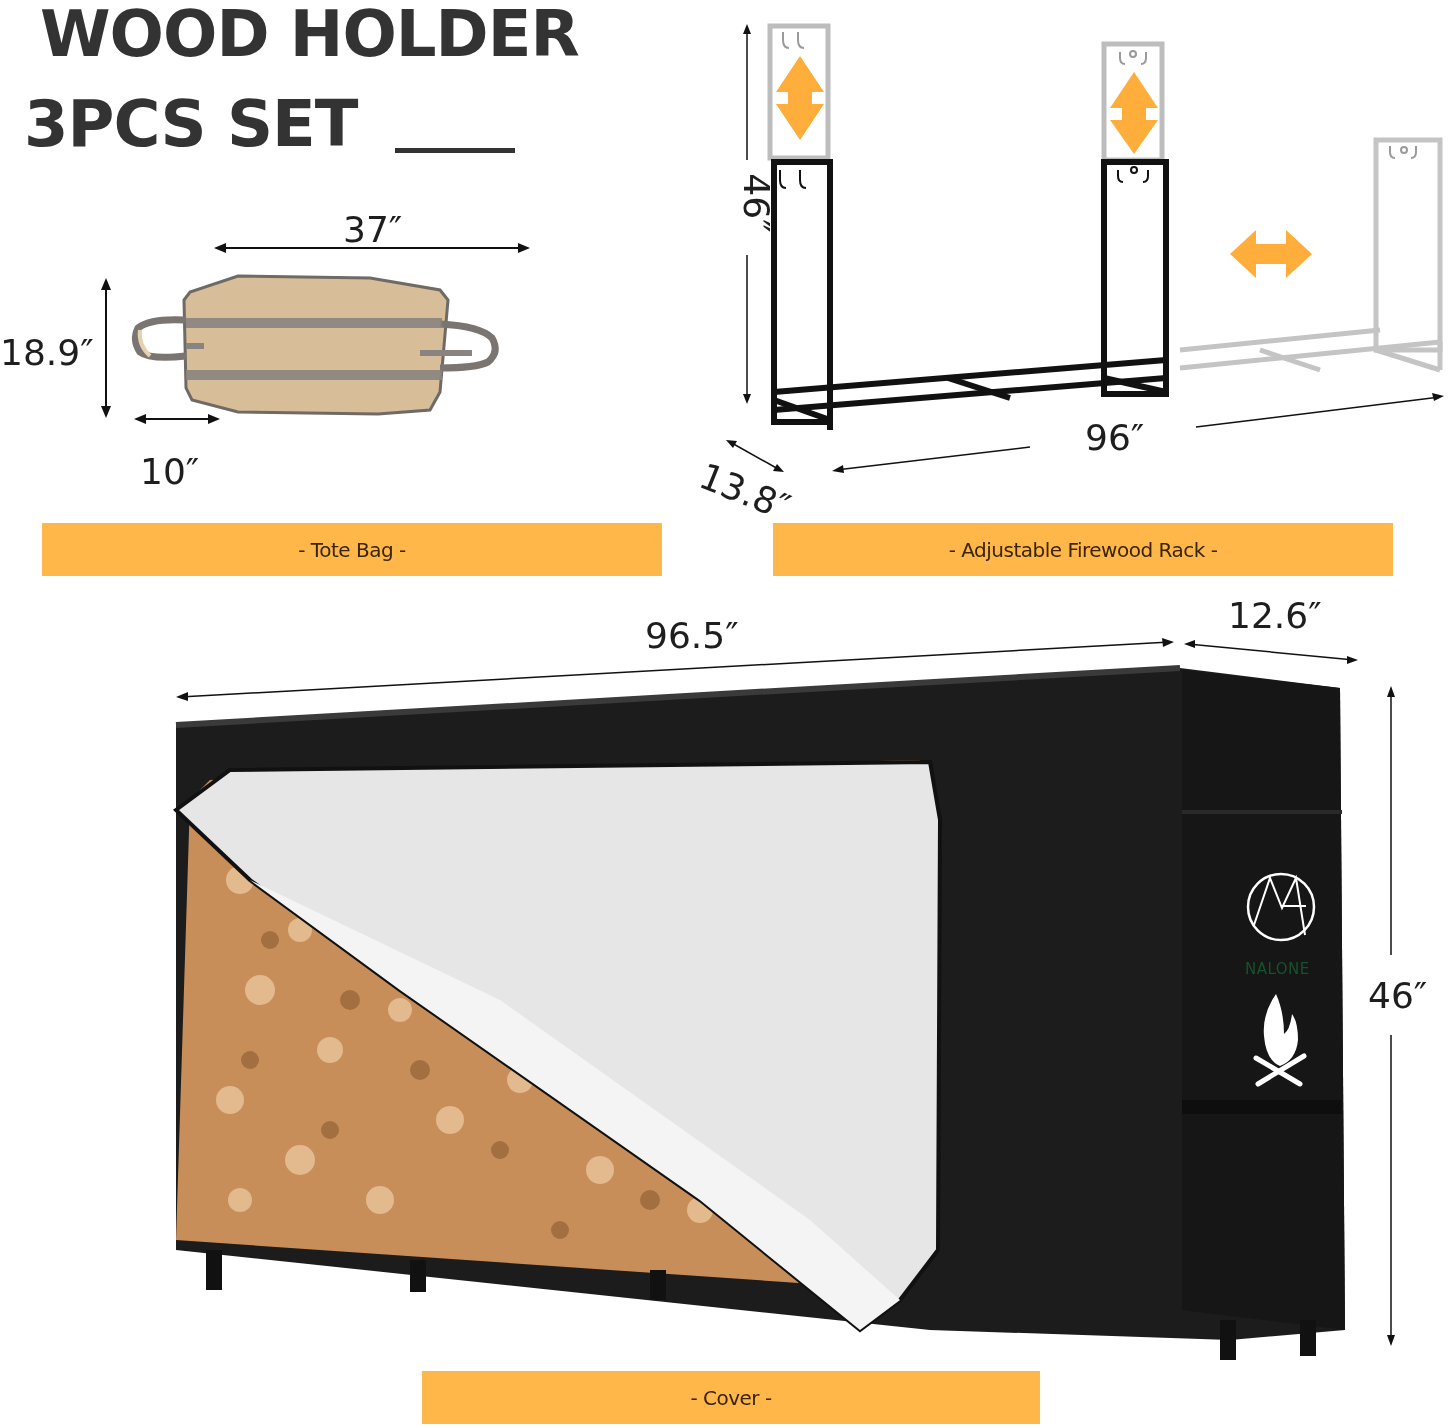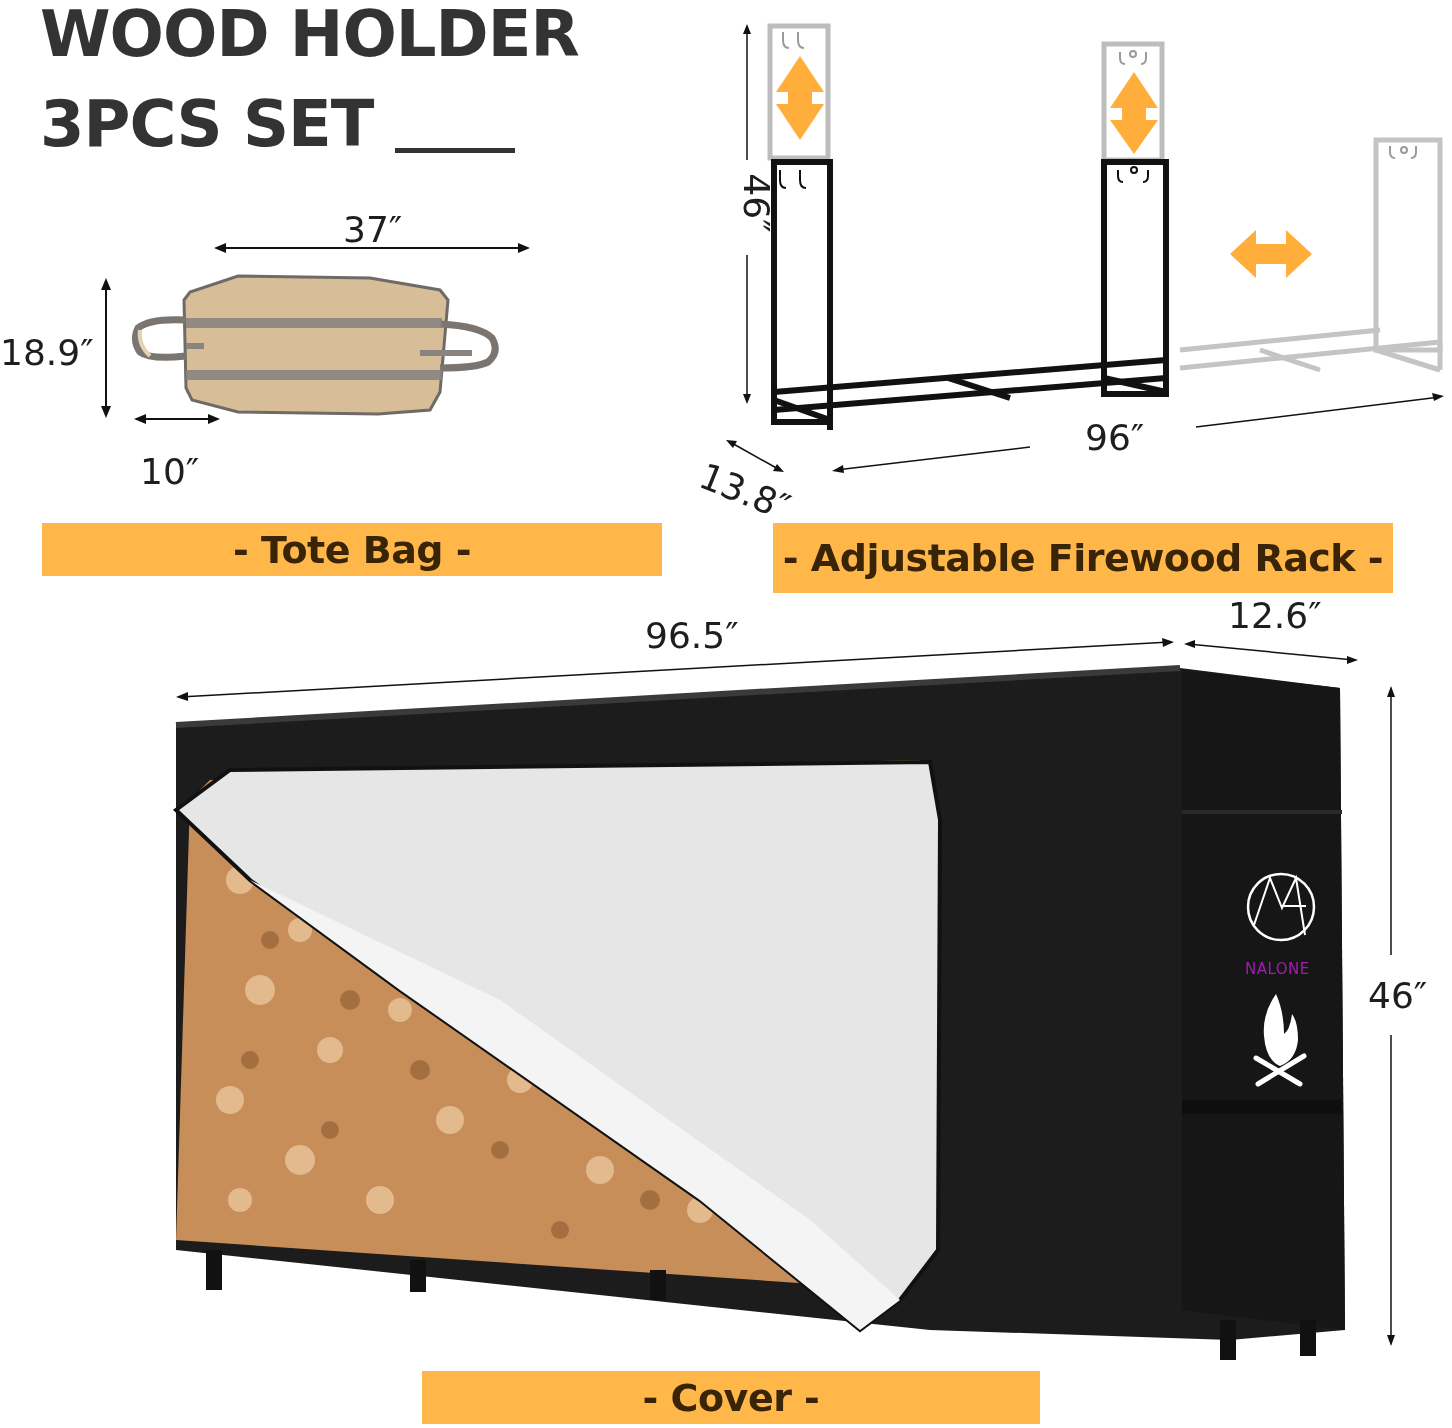--- a/index.html
+++ b/index.html
@@ -2,28 +2,28 @@
 <html><head>
   <meta charset="utf-8">
   <style>
     * { box-sizing: border-box; margin: 0; padding: 0; }
     html, body { width: 1452px; height: 1428px; background: #ffffff; overflow: hidden; }
     body { position: relative; font-family: "DejaVu Sans", sans-serif; color: #2f2f2f; }
     .abs { position: absolute; }
     .title { font-family: "DejaVu Sans", sans-serif; font-weight: 900; color: #333333; font-size: 64px; letter-spacing: -1px; line-height: 1; }
     .dim { font-family: "DejaVu Sans", sans-serif; color: #1e1e1e; font-size: 36px; line-height: 1; white-space: nowrap; }
     .band { position: absolute; background: #ffb74a; display: flex; align-items: center; justify-content: center; }
-    .band span { font-family: "DejaVu Sans", sans-serif; font-weight: bold; color: #3a2408; font-size: 38px; letter-spacing: -0.5px; }
+    .band span { font-family: "DejaVu Sans", sans-serif; font-weight: normal; color: #3a2408; font-size: 20px; letter-spacing: -0.5px; }
     svg { position: absolute; overflow: visible; }
   </style>
 </head>
 <body>
 
 <div class="abs title" style="left:40px; top:2px;">WOOD HOLDER</div>
-<div class="abs title" style="left:40px; top:92px;">3PCS SET</div>
+<div class="abs title" style="left:24px; top:92px;">3PCS SET</div>
 <div class="abs" style="left:395px; top:148px; width:120px; height:5px; background:#333;"></div>
 
 <div class="abs dim" style="left:343px; top:212px;">37″</div>
 <svg style="left:0;top:0;" width="1" height="1">
   <line x1="218" y1="248" x2="526" y2="248" stroke="#111" stroke-width="2"></line>
   <polygon points="214,248 226,243 226,253" fill="#111"></polygon>
   <polygon points="530,248 518,243 518,253" fill="#111"></polygon>
 </svg>
 <div class="abs dim" style="left:0px; top:335px;">18.9″</div>
 <svg style="left:0;top:0;" width="1" height="1">
@@ -113,21 +113,21 @@
   <line x1="1196" y1="427" x2="1440" y2="397" stroke="#111" stroke-width="1.5"></line>
   <polygon points="1444,396 1432,393 1434,401" fill="#111"></polygon>
   <polygon points="832,471 843,465 844,473" fill="#111"></polygon>
   <line x1="730" y1="442" x2="780" y2="470" stroke="#111" stroke-width="1.5"></line>
   <polygon points="726,440 737,441 733,448" fill="#111"></polygon>
   <polygon points="784,472 773,471 777,464" fill="#111"></polygon>
 </svg>
 <div class="abs dim" style="left:1085px; top:420px;">96″</div>
 <div class="abs dim" style="left:708px; top:458px; transform:rotate(22deg); transform-origin:left top;">13.8″</div>
 
-<div class="band" style="left:773px; top:523px; width:620px; height:70px;">
+<div class="band" style="left:773px; top:523px; width:620px; height:53px;">
   <span>- Adjustable Firewood Rack -</span>
 </div>
 
 <div class="abs dim" style="left:645px; top:618px;">96.5″</div>
 <div class="abs dim" style="left:1228px; top:598px;">12.6″</div>
 <div class="abs dim" style="left:1368px; top:978px;">46″</div>
 
 <svg style="left:0;top:0;" width="1" height="1">
   <line x1="180" y1="697" x2="1170" y2="642" stroke="#111" stroke-width="1.5"></line>
   <polygon points="176,697 188,692 188,701" fill="#111"></polygon>
@@ -190,21 +190,21 @@
     <rect x="1220" y="1320" width="16" height="40"></rect>
     <rect x="1300" y="1320" width="16" height="36"></rect>
   </g>
 </svg>
 
 <svg style="left:0;top:0;" width="1" height="1">
   <circle cx="1281" cy="907" r="33" fill="none" stroke="#ffffff" stroke-width="2.5"></circle>
   <polyline points="1254,925 1270,878 1282,908 1296,878 1305,935" fill="none" stroke="#ffffff" stroke-width="2"></polyline>
   <line x1="1282" y1="906" x2="1306" y2="906" stroke="#ffffff" stroke-width="2"></line>
 </svg>
-<div class="abs" style="left:1245px; top:960px; font-family:'DejaVu Sans',sans-serif; font-size:15px; color:#a21caf; letter-spacing:0.5px;">NALONE</div>
+<div class="abs" style="left:1245px; top:960px; font-family:'DejaVu Sans',sans-serif; font-size:15px; color:#14532d; letter-spacing:0.5px;">NALONE</div>
 <svg style="left:0;top:0;" width="1" height="1">
   <path d="M1276,994 Q1262,1014 1264,1036 Q1266,1060 1280,1066 Q1296,1060 1298,1040 Q1298,1022 1292,1014 Q1290,1030 1284,1034 Q1284,1012 1276,994 Z" fill="#ffffff"></path>
   <g stroke="#ffffff" stroke-width="5" fill="none" stroke-linecap="round">
     <line x1="1256" y1="1058" x2="1300" y2="1084"></line>
     <line x1="1304" y1="1056" x2="1258" y2="1084"></line>
   </g>
 </svg>
 
 <div class="band" style="left:422px; top:1371px; width:618px; height:53px;">
   <span>- Cover -</span>

